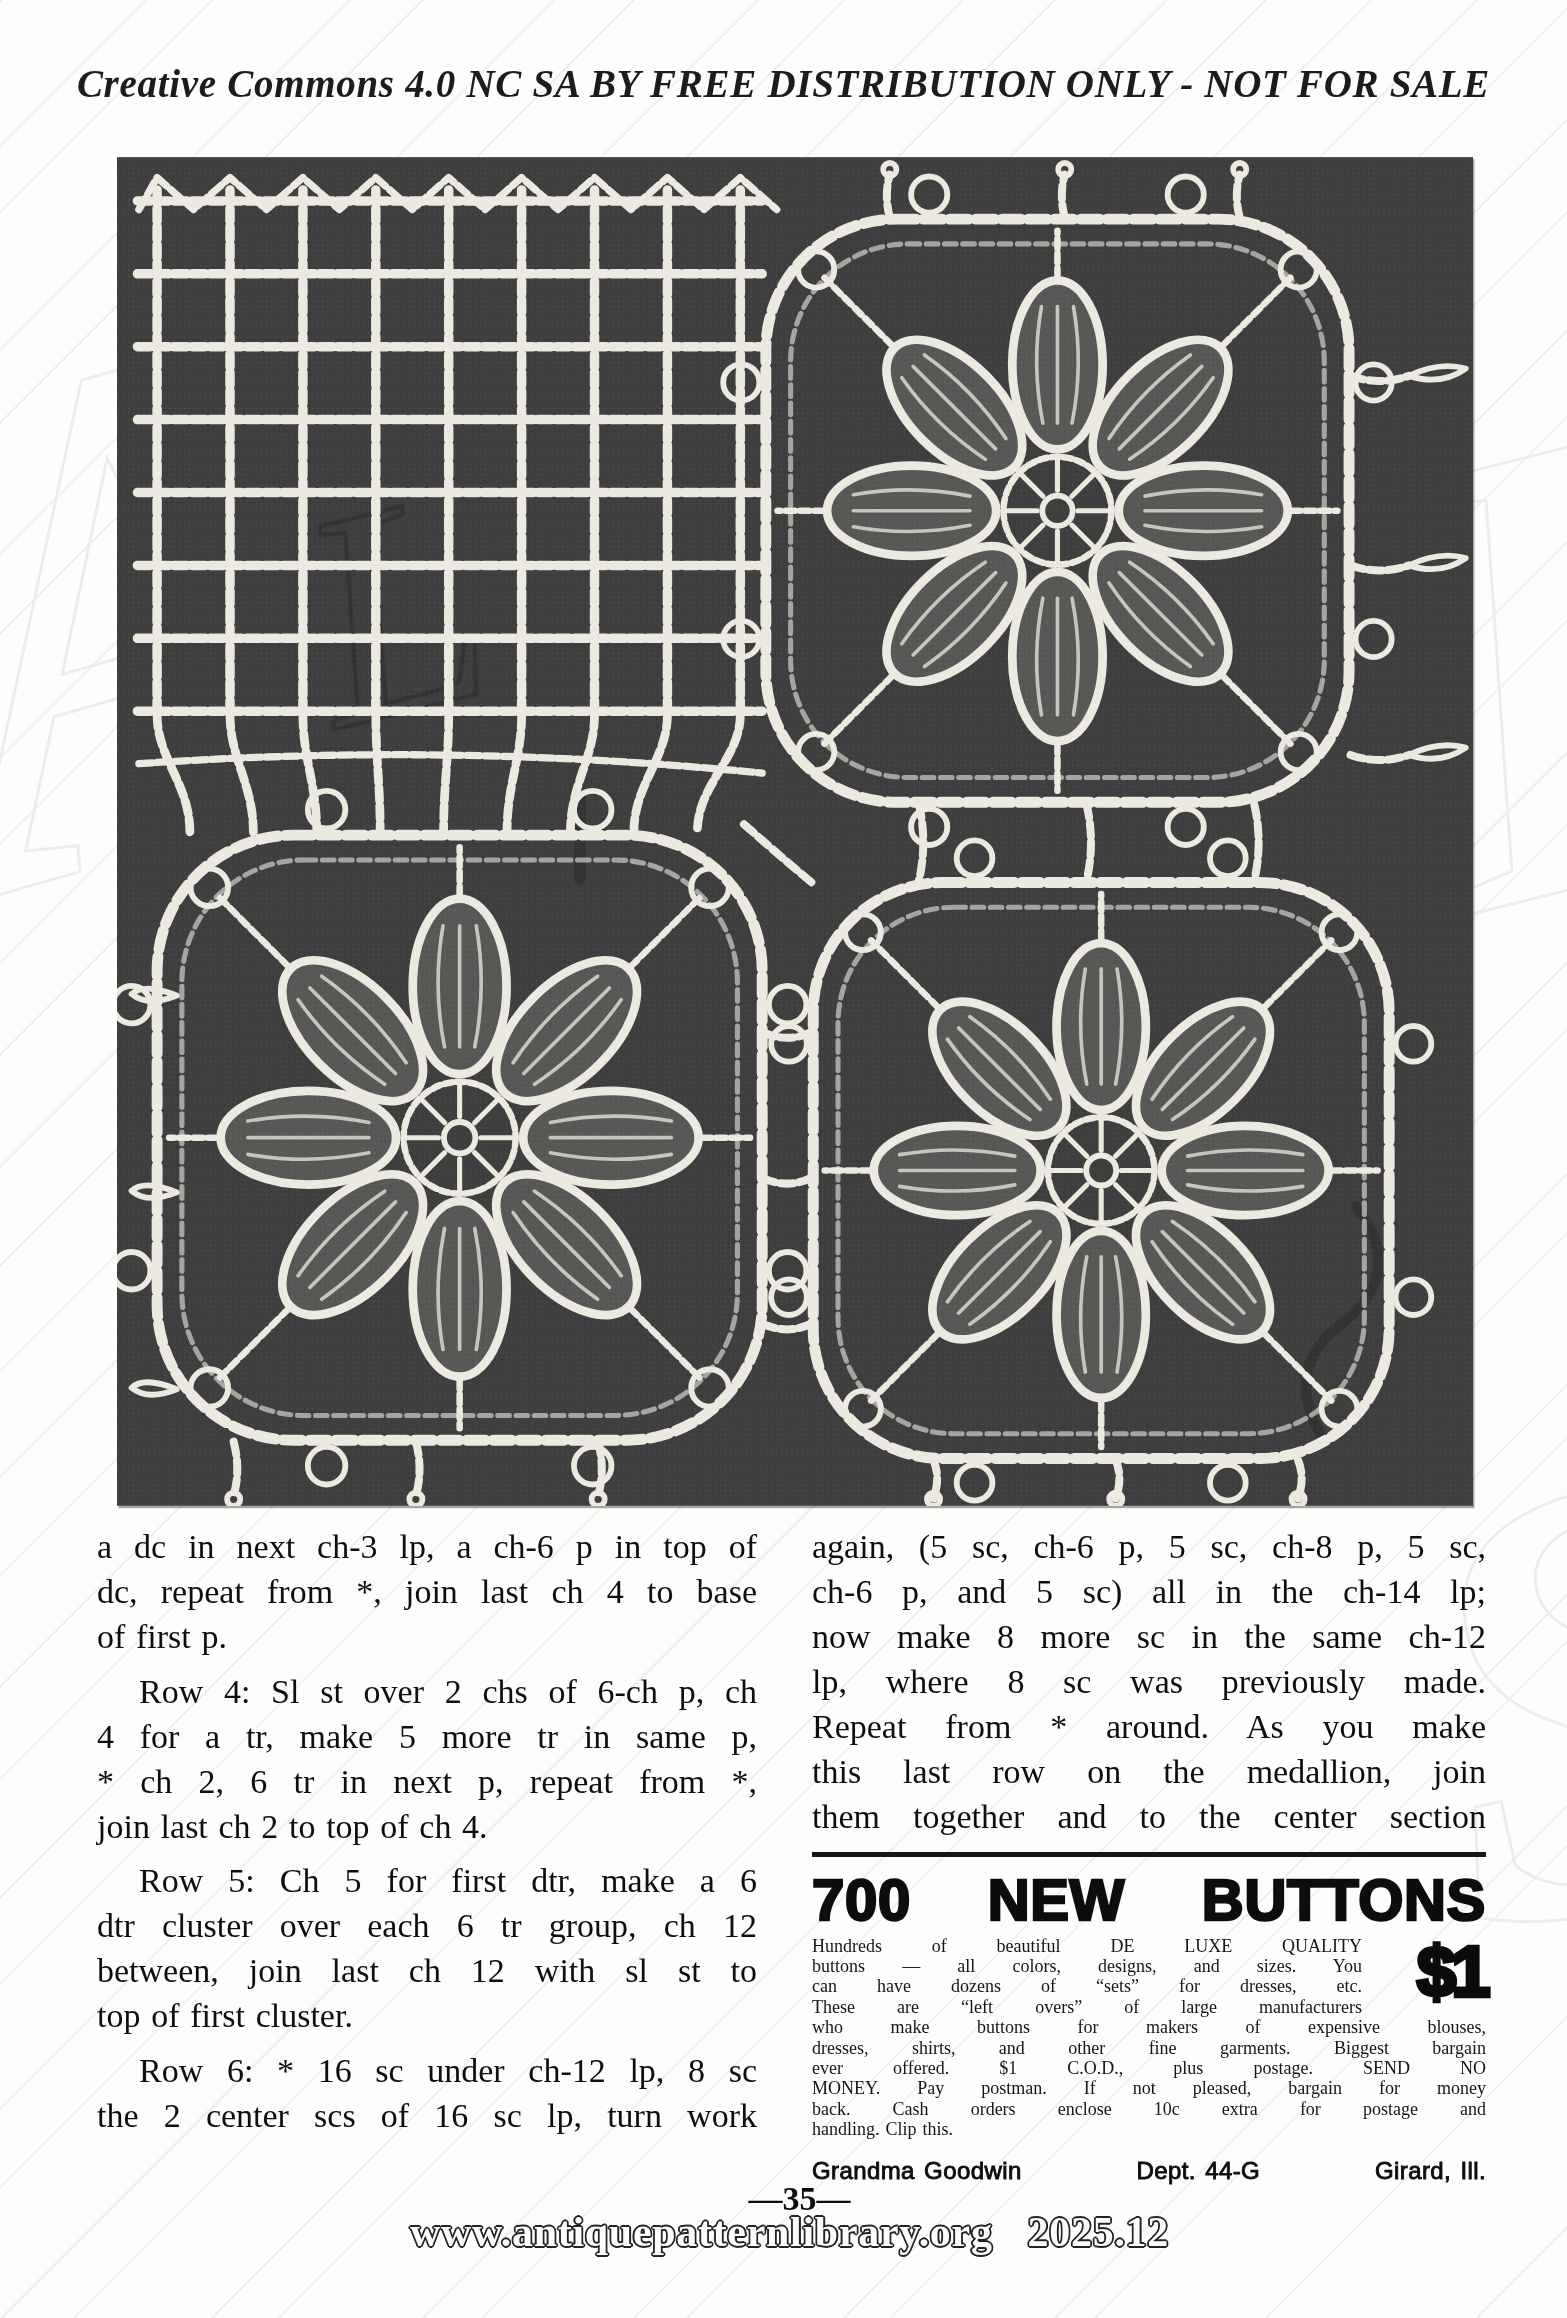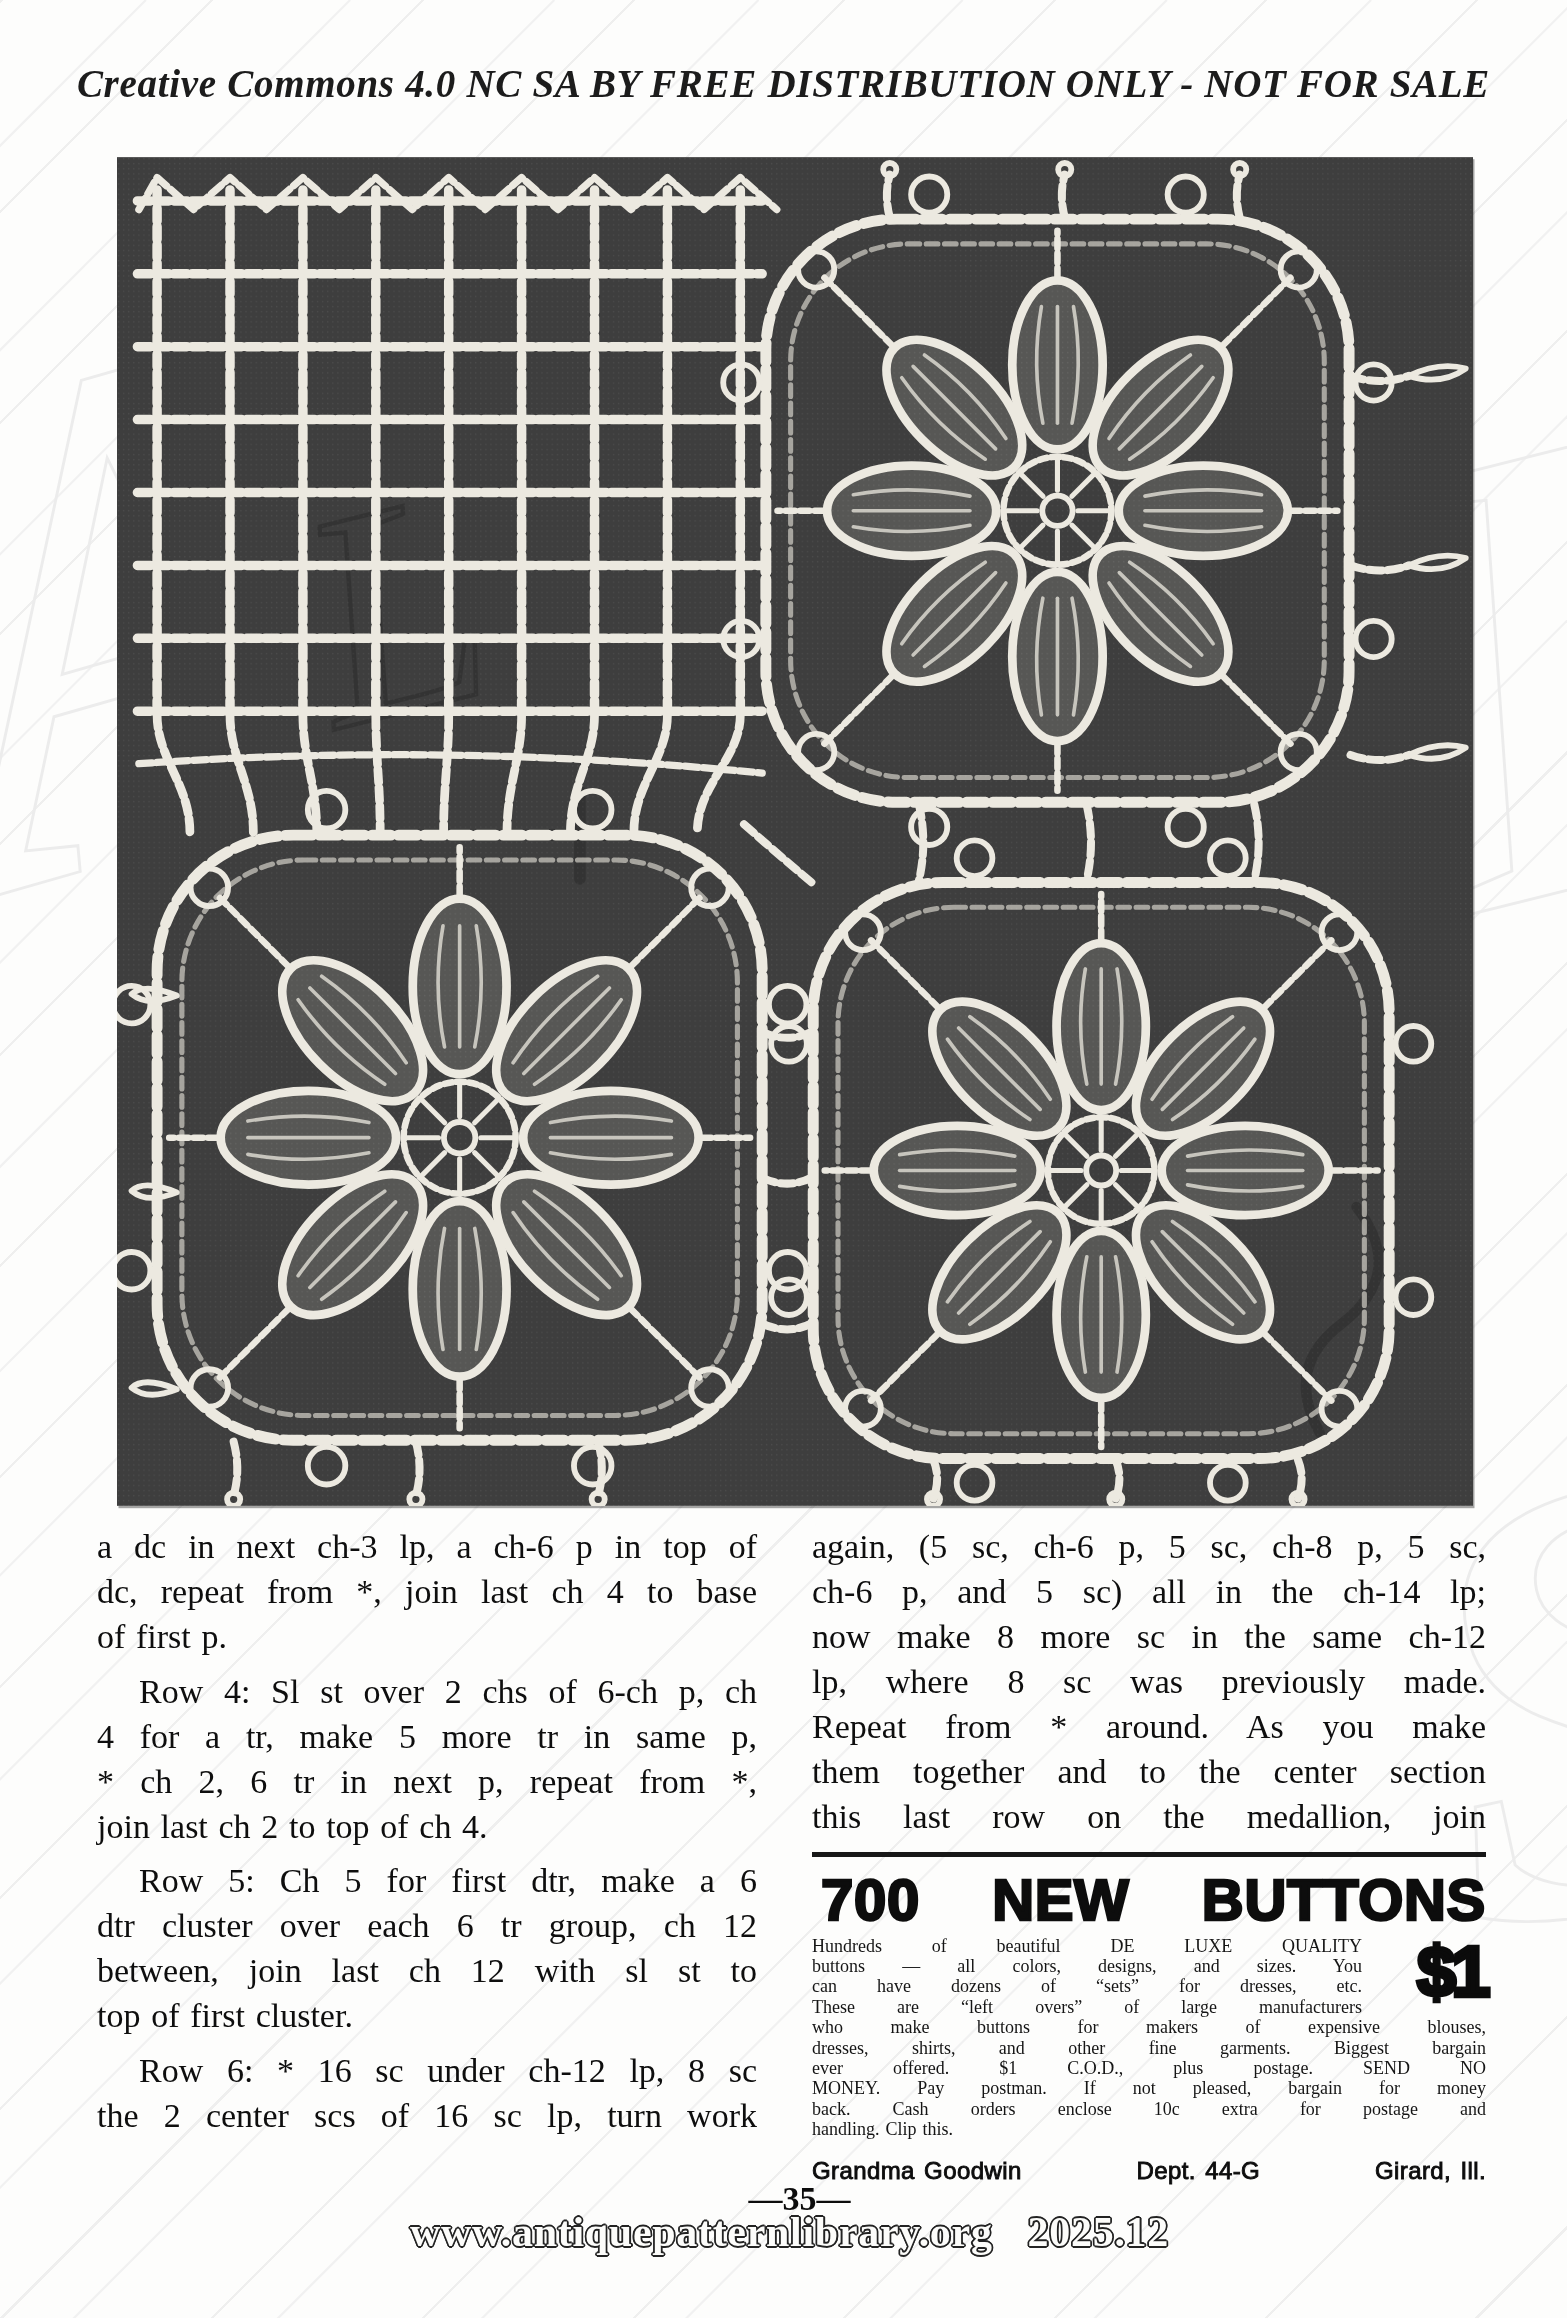--- a/index.html
+++ b/index.html
@@ -25,21 +25,21 @@
   .col-right{left:812px;width:674px;}
   .para{margin:0 0 9.5px 0;}
   .para .line{text-align:justify;text-align-last:justify;white-space:normal;}
   .para .line.last{text-align-last:left;}
   .para.indent .line:first-child{text-indent:42px;}
   
   .ad-rule{height:5.1px;background:#171717;margin:13px 0 0 0;}
   .ad-headline{display:flex;justify-content:space-between;align-items:baseline;
                margin-top:11.7px;font-family:"Liberation Sans",sans-serif;font-weight:bold;
                font-size:58px;line-height:61px;color:#0d0d0d;
-               -webkit-text-stroke:2.6px #0d0d0d;letter-spacing:0.7px;margin-left:9px;}
+               -webkit-text-stroke:2.6px #0d0d0d;letter-spacing:0.7px;}
   .ad-body{position:relative;margin-top:5.8px;font-size:18px;line-height:20.4px;
            word-spacing:1.5px;color:#151515;}
   .ad-body .line{text-align:justify;text-align-last:justify;}
   .ad-body .line.narrow{padding-right:124px;}
   .ad-body .line.last{text-align-last:left;}
   .ad-price{position:absolute;top:1.5px;right:0;font-family:"Liberation Sans",sans-serif;
             font-weight:bold;font-size:70px;line-height:70px;color:#0b0b0b;
             -webkit-text-stroke:4.4px #0b0b0b;letter-spacing:-4.4px;}
   .ad-signature{display:flex;justify-content:space-between;margin-top:8.7px;
                 font-family:"Liberation Sans",sans-serif;font-weight:normal;font-size:24px;
@@ -494,22 +494,22 @@
     </div>
 
   <div class="col col-right">
     <div>
         <div class="para">
           <div class="line">again, (5 sc, ch-6 p, 5 sc, ch-8 p, 5 sc,</div>
           <div class="line">ch-6 p, and 5 sc) all in the ch-14 lp;</div>
           <div class="line">now make 8 more sc in the same ch-12</div>
           <div class="line">lp, where 8 sc was previously made.</div>
           <div class="line">Repeat from * around.  As you make</div>
+          <div class="line">this last row on the medallion, join</div>
           <div class="line">them together and to the center section</div>
-          <div class="line">this last row on the medallion, join</div>
         </div>
       </div>
     <div class="ad-rule"></div>
     <div>
       <div class="ad-headline">
         <span>700</span>
         <span>NEW</span>
         <span>BUTTONS</span>
       </div>
       <div class="ad-body">

